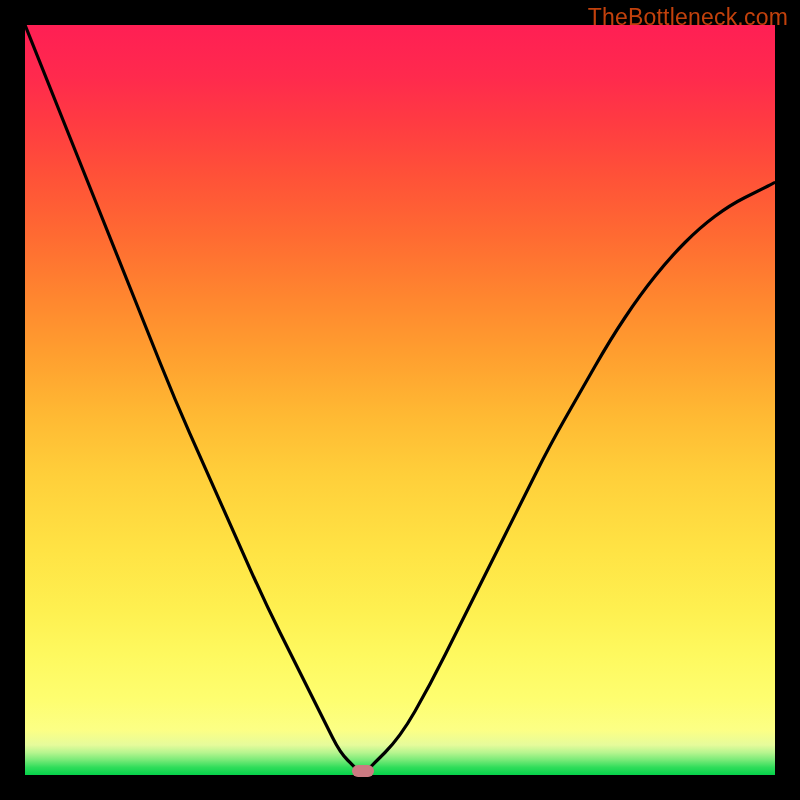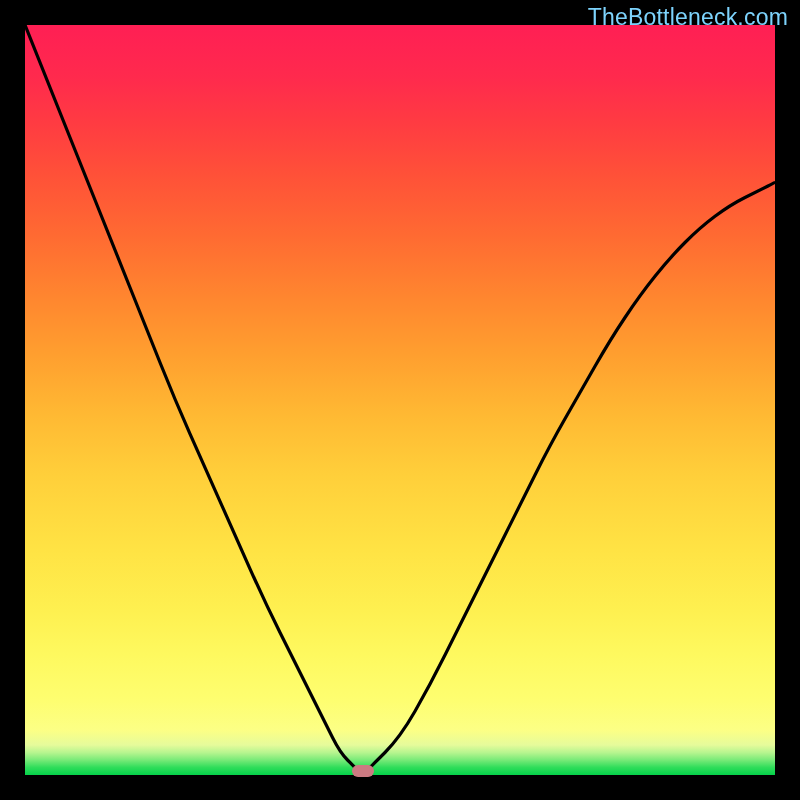--- a/index.html
+++ b/index.html
@@ -14,21 +14,21 @@
   .frame {
     position: relative;
     width: 800px;
     height: 800px;
     background: #000;
   }
   .watermark {
     position: absolute;
     top: 4px;
     right: 12px;
-    color: #7dd3fc;
+    color: #c2410c;
     font-size: 23px;
     font-weight: 500;
     letter-spacing: 0.2px;
     z-index: 10;
     user-select: none;
   }
   .plot-area {
     position: absolute;
     left: 25px;
     top: 25px;

